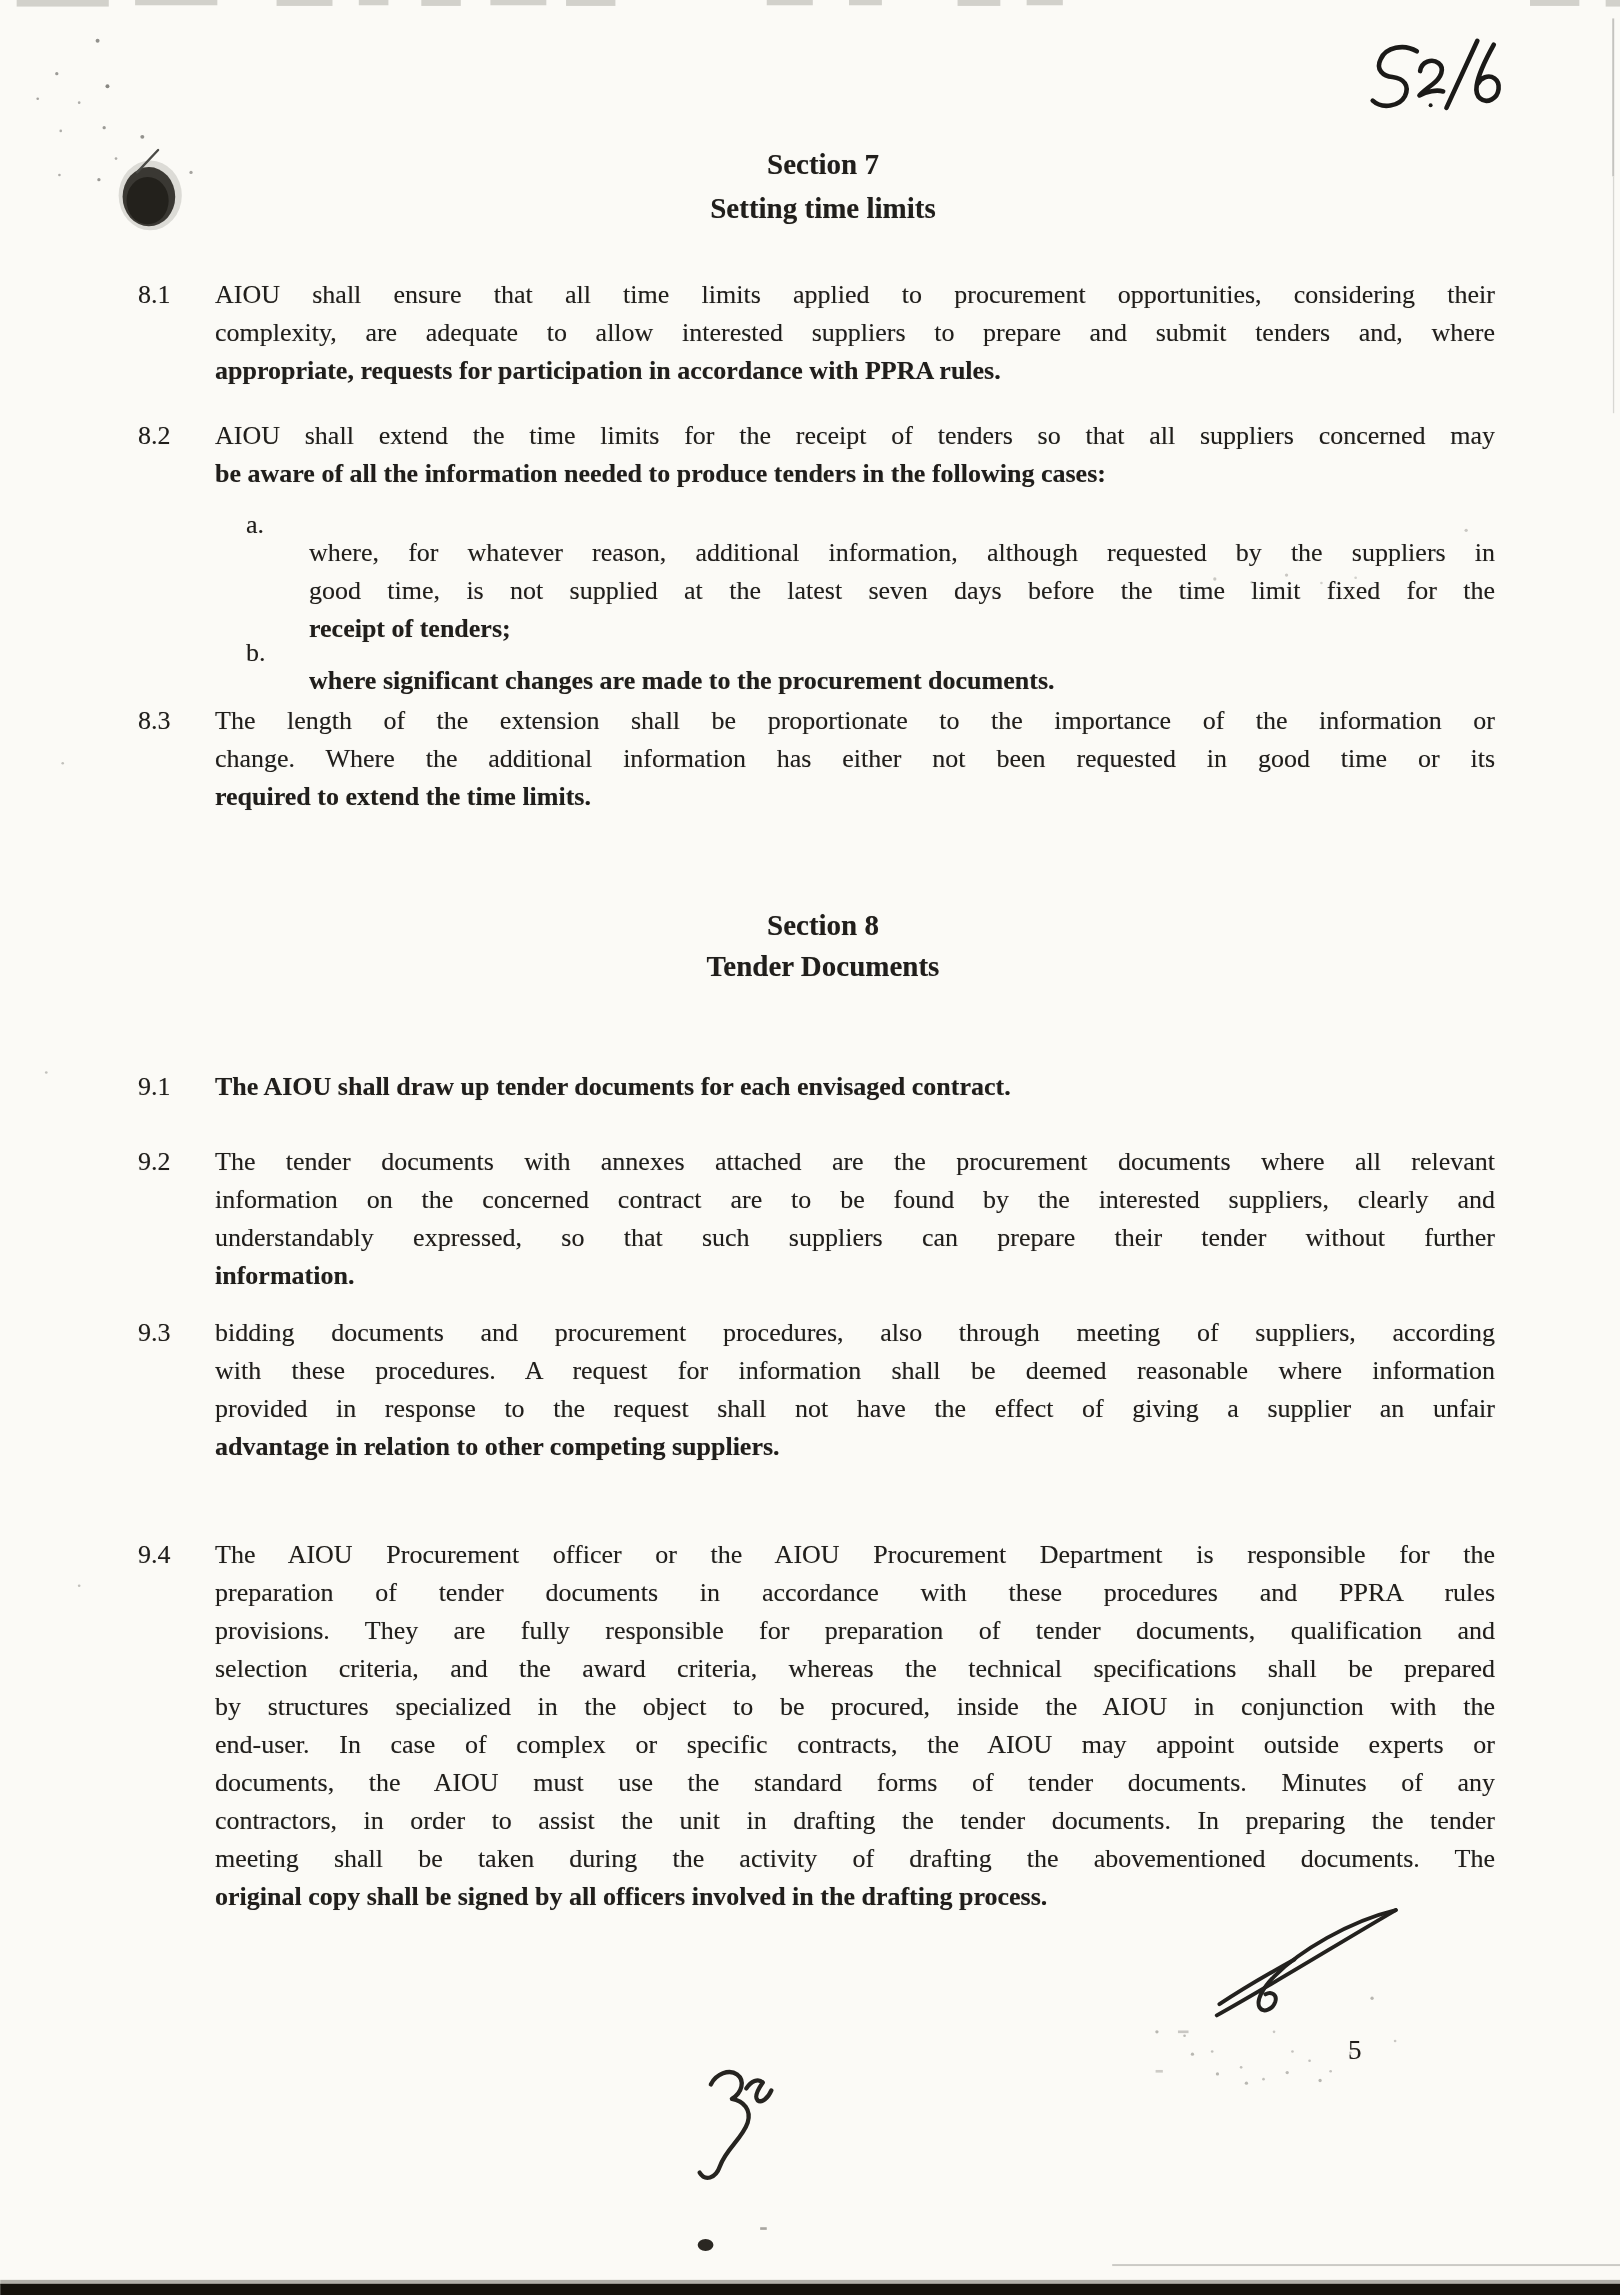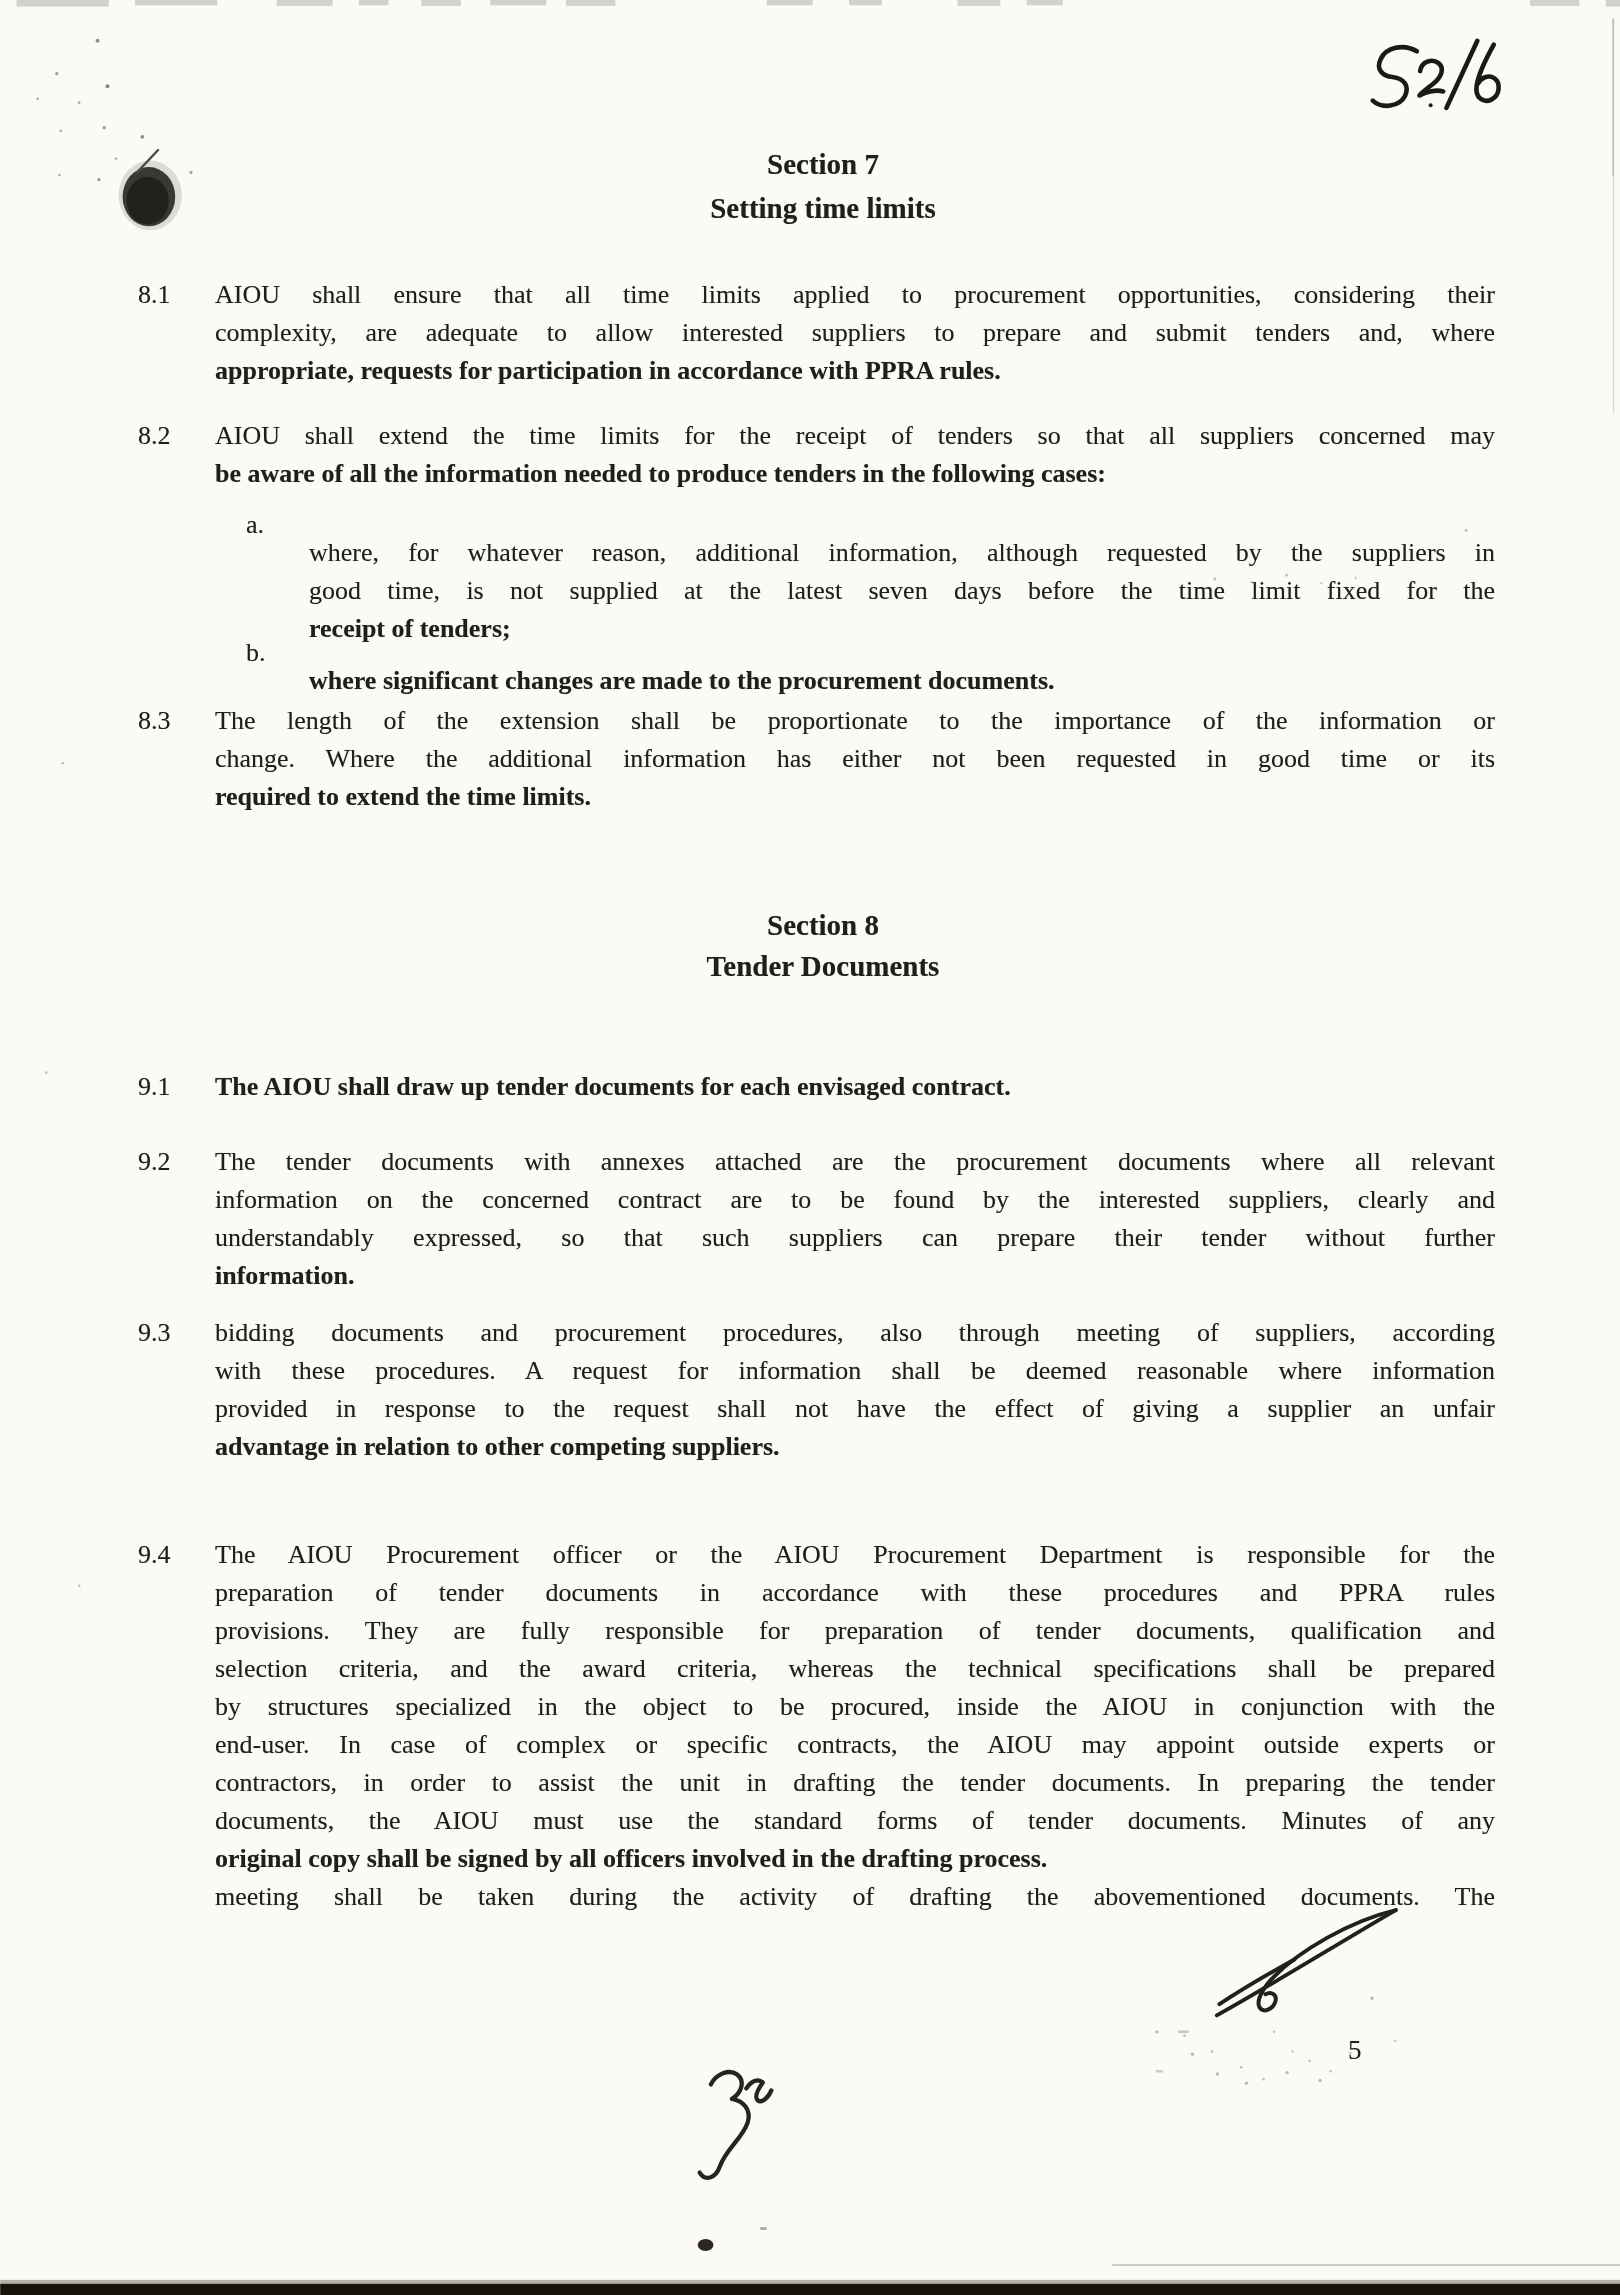--- a/index.html
+++ b/index.html
@@ -119,24 +119,24 @@
 
 <div class="para doc-text" style="top:1536px">
   <span class="num">9.4</span>
   <div class="ptext">
       <div class="line">The AIOU Procurement officer or the AIOU Procurement Department is responsible for the</div>
       <div class="line">preparation of tender documents in accordance with these procedures and PPRA rules</div>
       <div class="line">provisions. They are fully responsible for preparation of tender documents, qualification and</div>
       <div class="line">selection criteria, and the award criteria, whereas the technical specifications shall be prepared</div>
       <div class="line">by structures specialized in the object to be procured, inside the AIOU in conjunction with the</div>
       <div class="line">end-user. In case of complex or specific contracts, the AIOU may appoint outside experts or</div>
+      <div class="line">documents, the AIOU must use the standard forms of tender documents. Minutes of any</div>
       <div class="line">contractors, in order to assist the unit in drafting the tender documents. In preparing the tender</div>
-      <div class="line">documents, the AIOU must use the standard forms of tender documents. Minutes of any</div>
+      <div class="line">meeting shall be taken during the activity of drafting the abovementioned documents. The</div>
       <div class="line last">original copy shall be signed by all officers involved in the drafting process.</div>
-      <div class="line">meeting shall be taken during the activity of drafting the abovementioned documents. The</div>
     </div>
 </div>
 
 <div class="page-number doc-text">5</div>
 
 <span class="sr">52/6</span>
 
 <svg class="artifacts" width="1621" height="2295" viewBox="0 0 2463 3488">
 
   <g fill="#d2d1cb">

